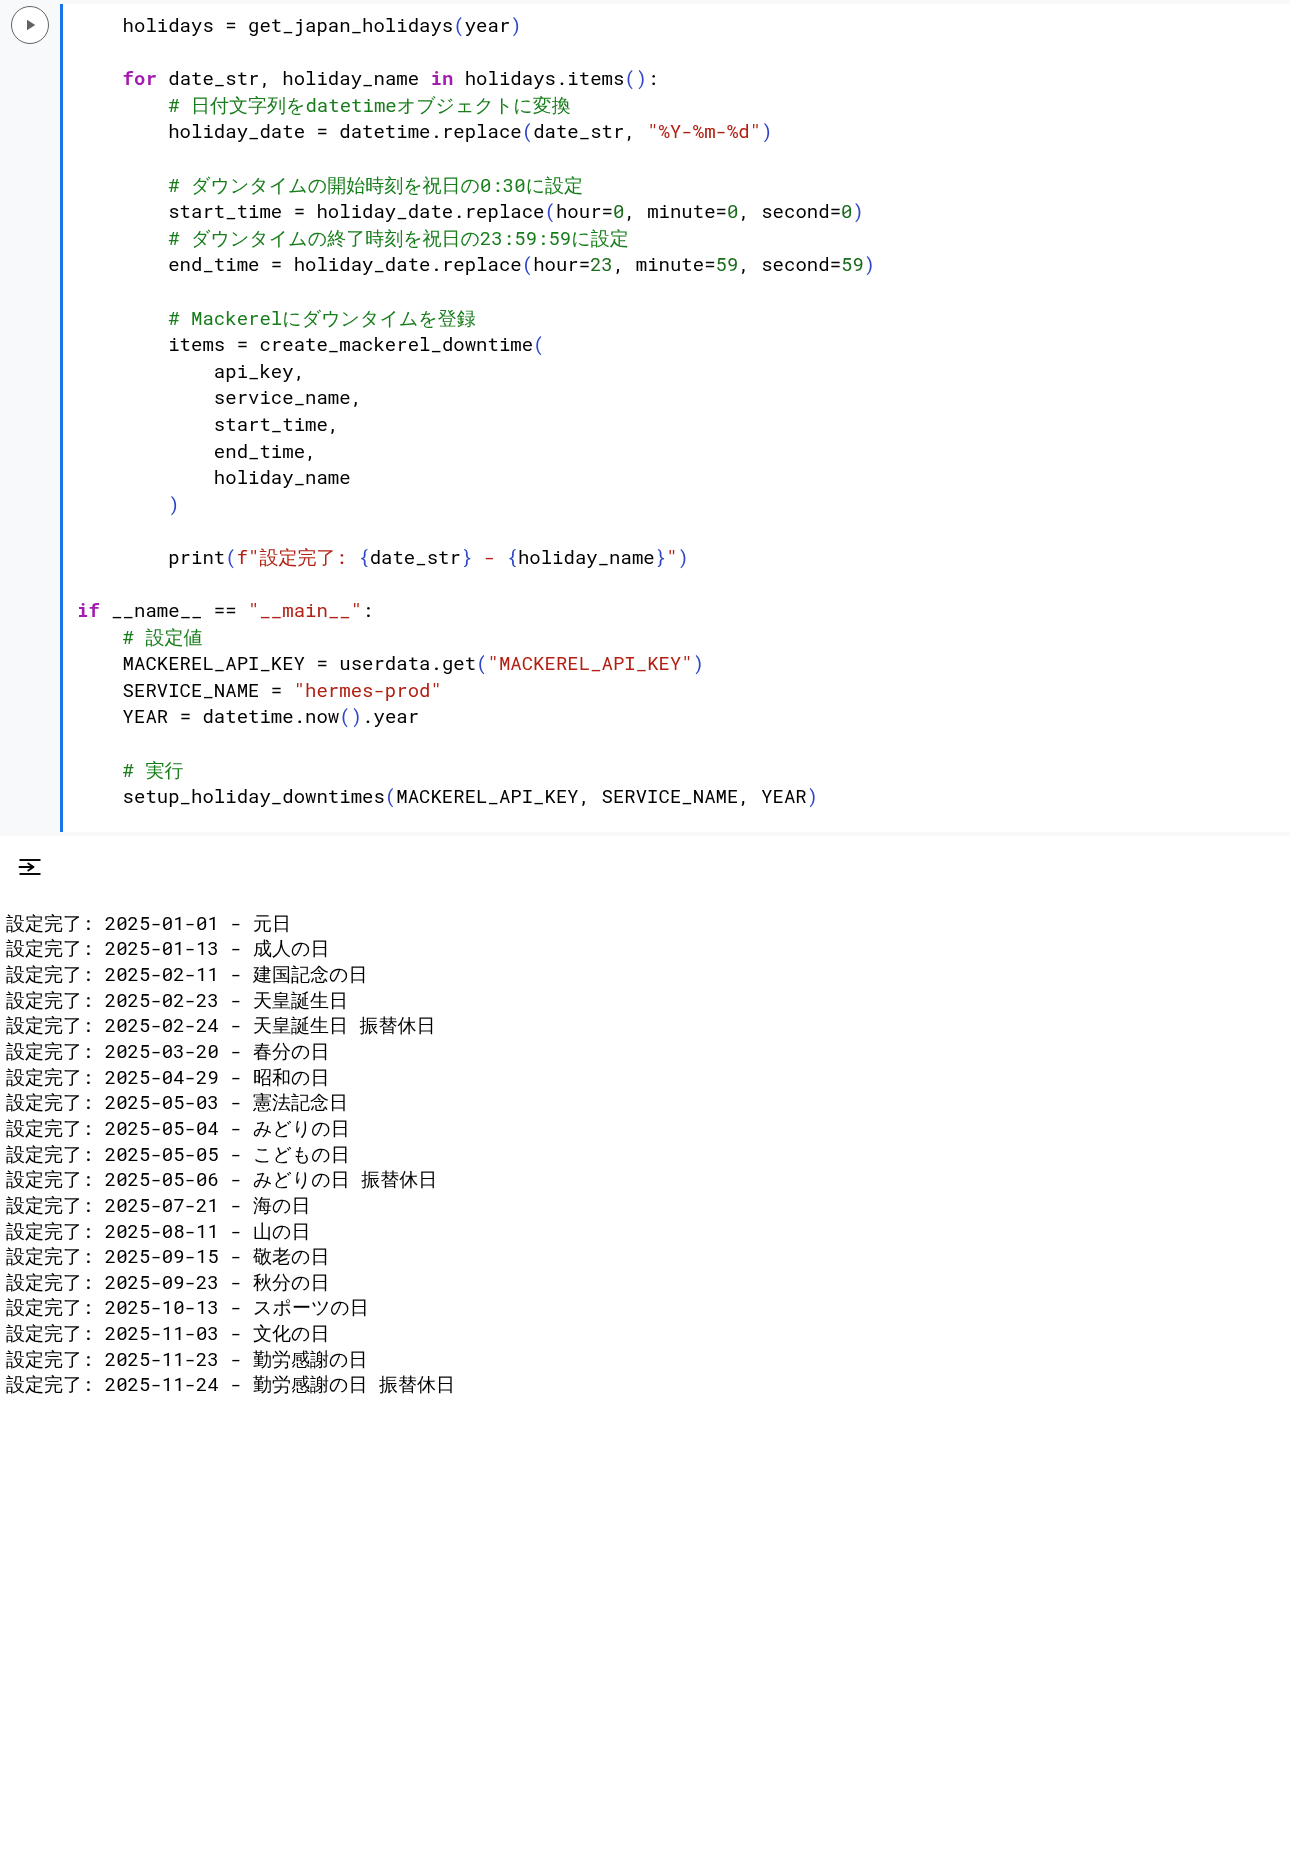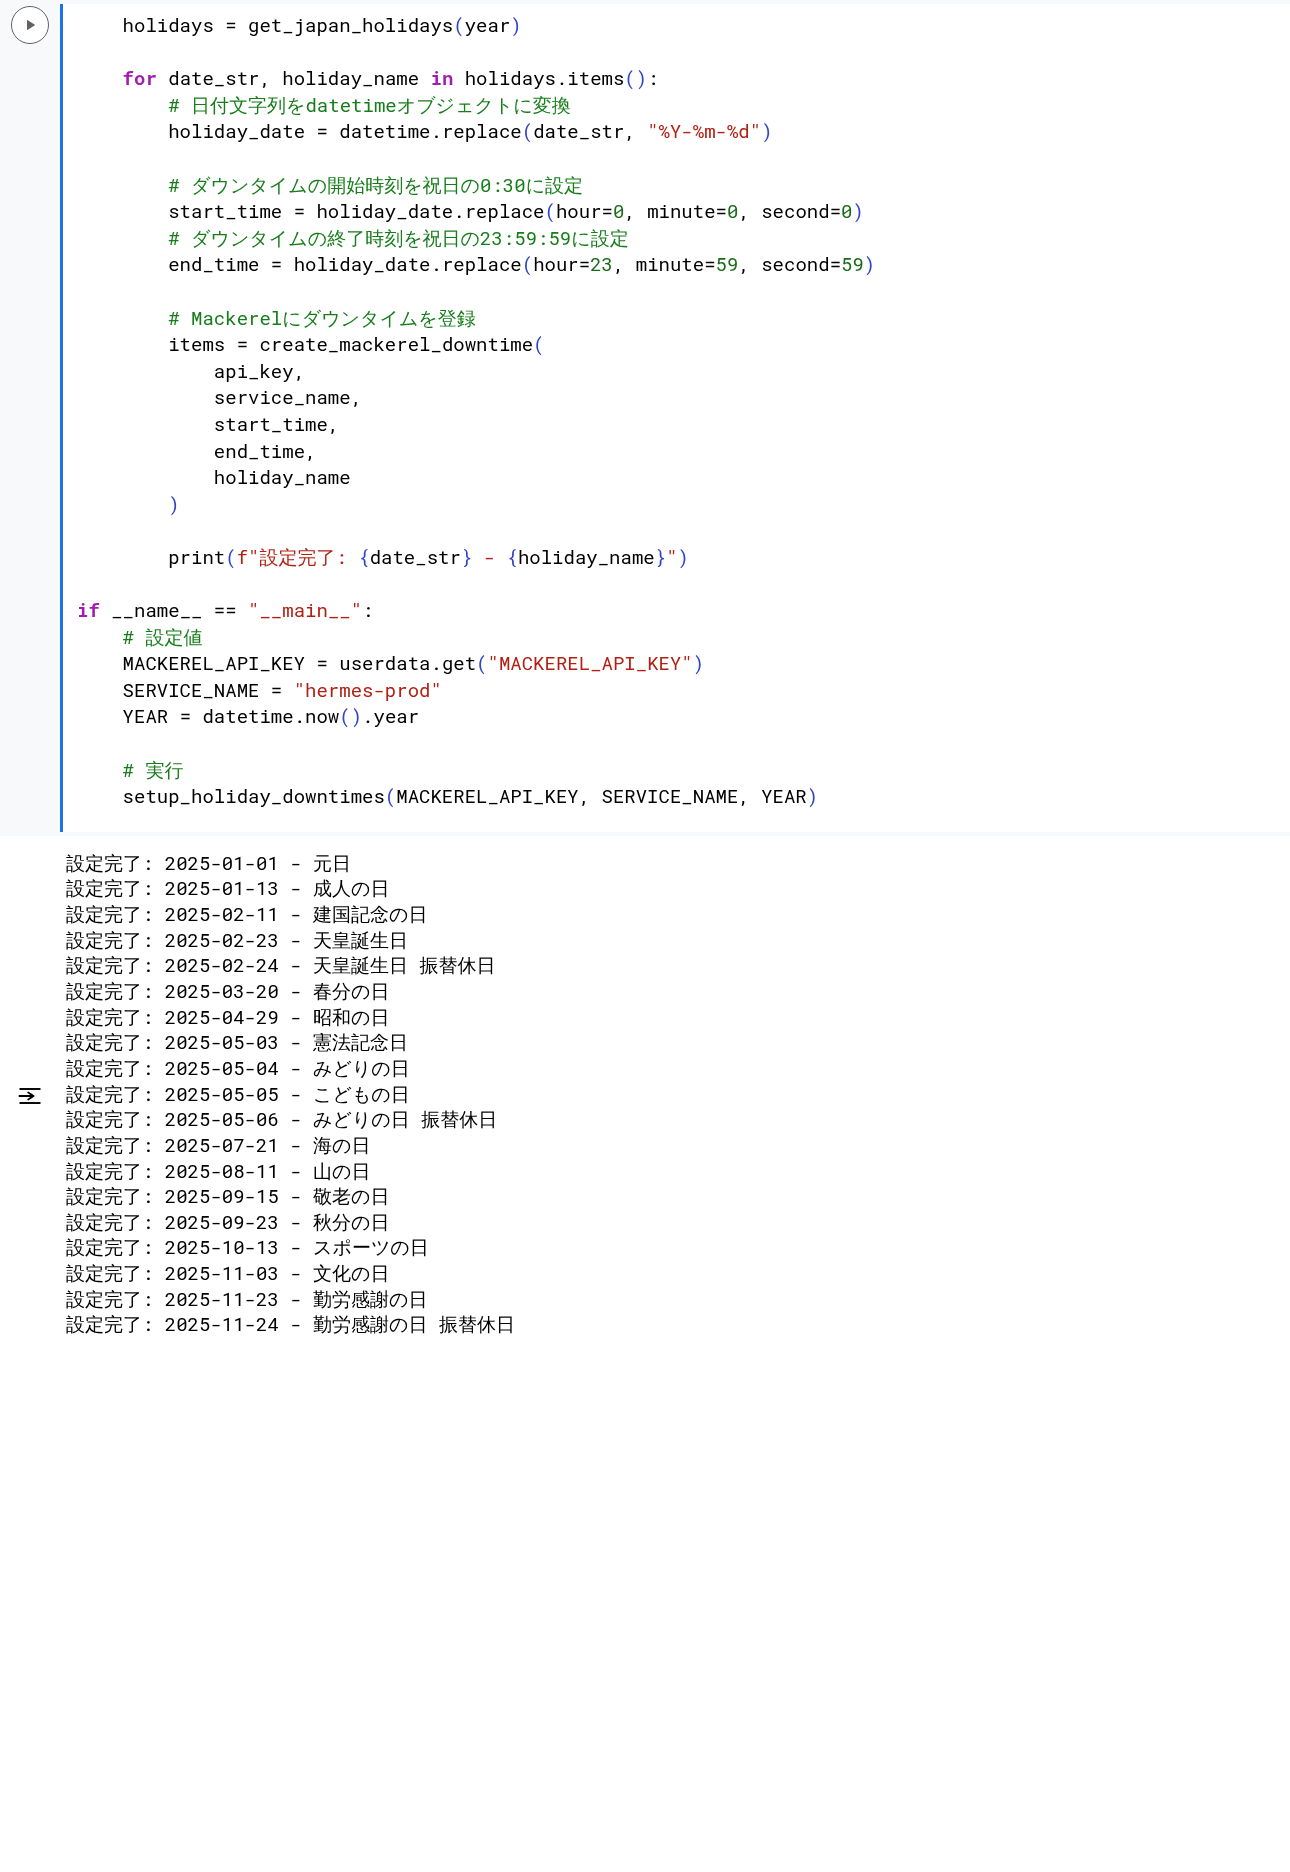--- a/index.html
+++ b/index.html
@@ -56,22 +56,22 @@
   .tok-op   { color: #000000; }
   .tok-num  { color: #1a6b1a; }
   .tok-str  { color: #b22013; }
   .tok-cmt  { color: #177d1b; font-weight: normal; }
   .tok-pl   { color: #2e44c9; }  
   .tok-prb  { color: #2e44c9; }
   .tok-pn   { color: #000000; }
 
   .output {
     display: flex;
-    flex-direction: row;
-    align-items: center;
+    flex-direction: column;
+    align-items: flex-start;
     padding: 14px 0 20px 0;
     background: #ffffff;
   }
   .out-gutter {
     width: 60px;
     flex: 0 0 60px;
     display: flex;
     justify-content: center;
     padding-top: 6px;
   }

